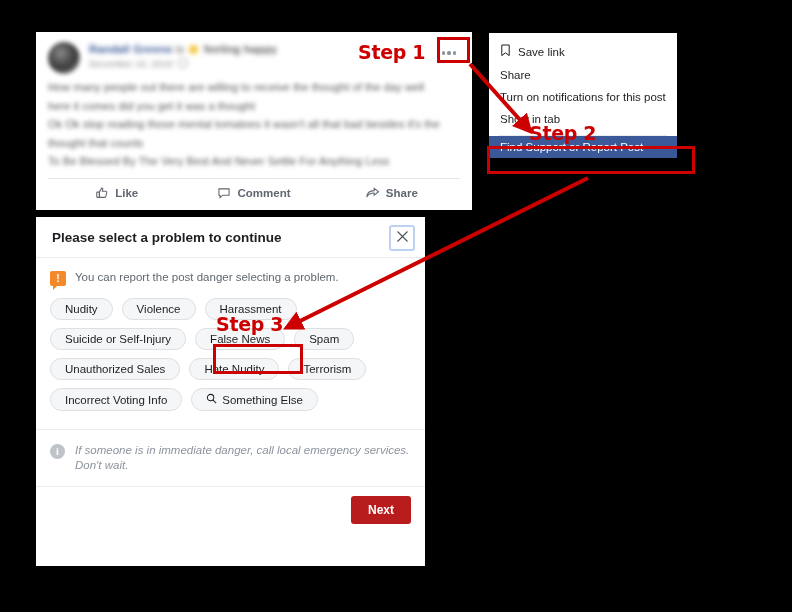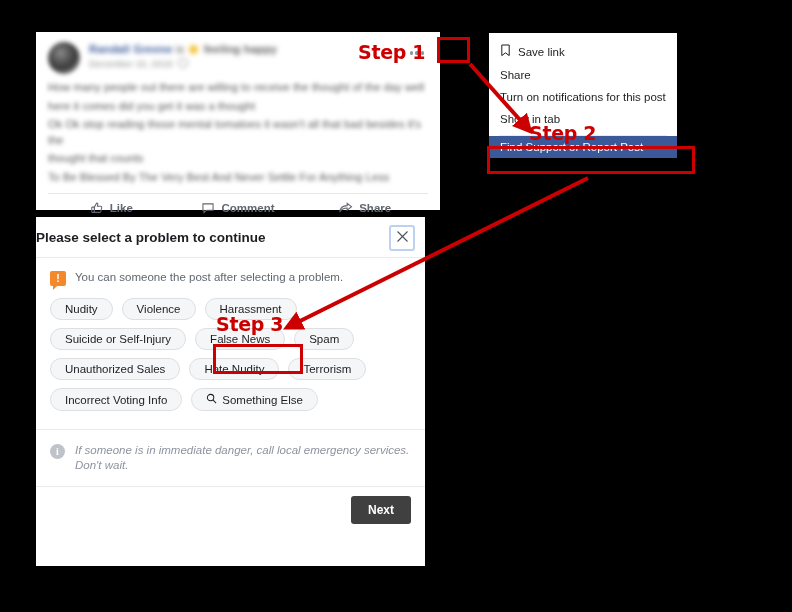--- a/index.html
+++ b/index.html
@@ -12,21 +12,21 @@
   #root {
     position: relative;
     width: 792px; height: 612px;
     background: #000000;
   }
 
   
   #post-card {
     position: absolute;
     left: 36px; top: 32px;
-    width: 404px; height: 178px;
+    width: 436px; height: 178px;
     background: #ffffff;
     box-sizing: border-box;
   }
   #post-header {
     display: flex;
     align-items: flex-start;
     padding: 10px 12px 0 12px;
   }
   #post-avatar {
     width: 32px; height: 32px;
@@ -155,21 +155,21 @@
   #dialog {
     position: absolute;
     left: 36px; top: 217px;
     width: 389px; height: 349px;
     background: #ffffff;
     box-sizing: border-box;
   }
   #dlg-head {
     height: 40px;
     display: flex; align-items: center;
-    padding: 0 0;
+    padding: 0 16px;
     border-bottom: 1px solid #e9ebee;
     position: relative;
   }
   #dlg-title {
     font-size: 13.5px; font-weight: bold; color: #1c1e21;
   }
   #dlg-close {
     position: absolute; right: 10px; top: 8px;
     width: 22px; height: 22px;
     border: 2px solid #bcd2f0;
@@ -246,21 +246,21 @@
   }
   #info-text {
     font-size: 11.5px; color: #8d949e; line-height: 15px; font-style: italic;
   }
   #dlg-foot {
     border-top: 1px solid #e9ebee;
     padding: 9px 14px;
     display: flex; justify-content: flex-end;
   }
   #next-btn {
-    background: #404040;
+    background: #b91c1c;
     color: #ffffff;
     font-size: 12px; font-weight: bold;
     border: none; border-radius: 3px;
     padding: 7px 17px;
     cursor: default;
     font-family: "Liberation Sans", sans-serif;
   }
 
   
   .step-label {
@@ -391,21 +391,21 @@
         </span>
       </div>
     </div>
 
     <div id="dlg-body">
 
       <div id="notice">
         <div id="notice-icon">
             <span>!</span>
           </div>
-        <div id="notice-text">You can someone the post after selecting a problem.</div>
+        <div id="notice-text">You can report the post danger selecting a problem.</div>
       </div>
 
       <div id="chips">
         <div class="chip">
           <span>Nudity</span>
         </div>
         <div class="chip">
           <span>Violence</span>
         </div>
         <div class="chip">

